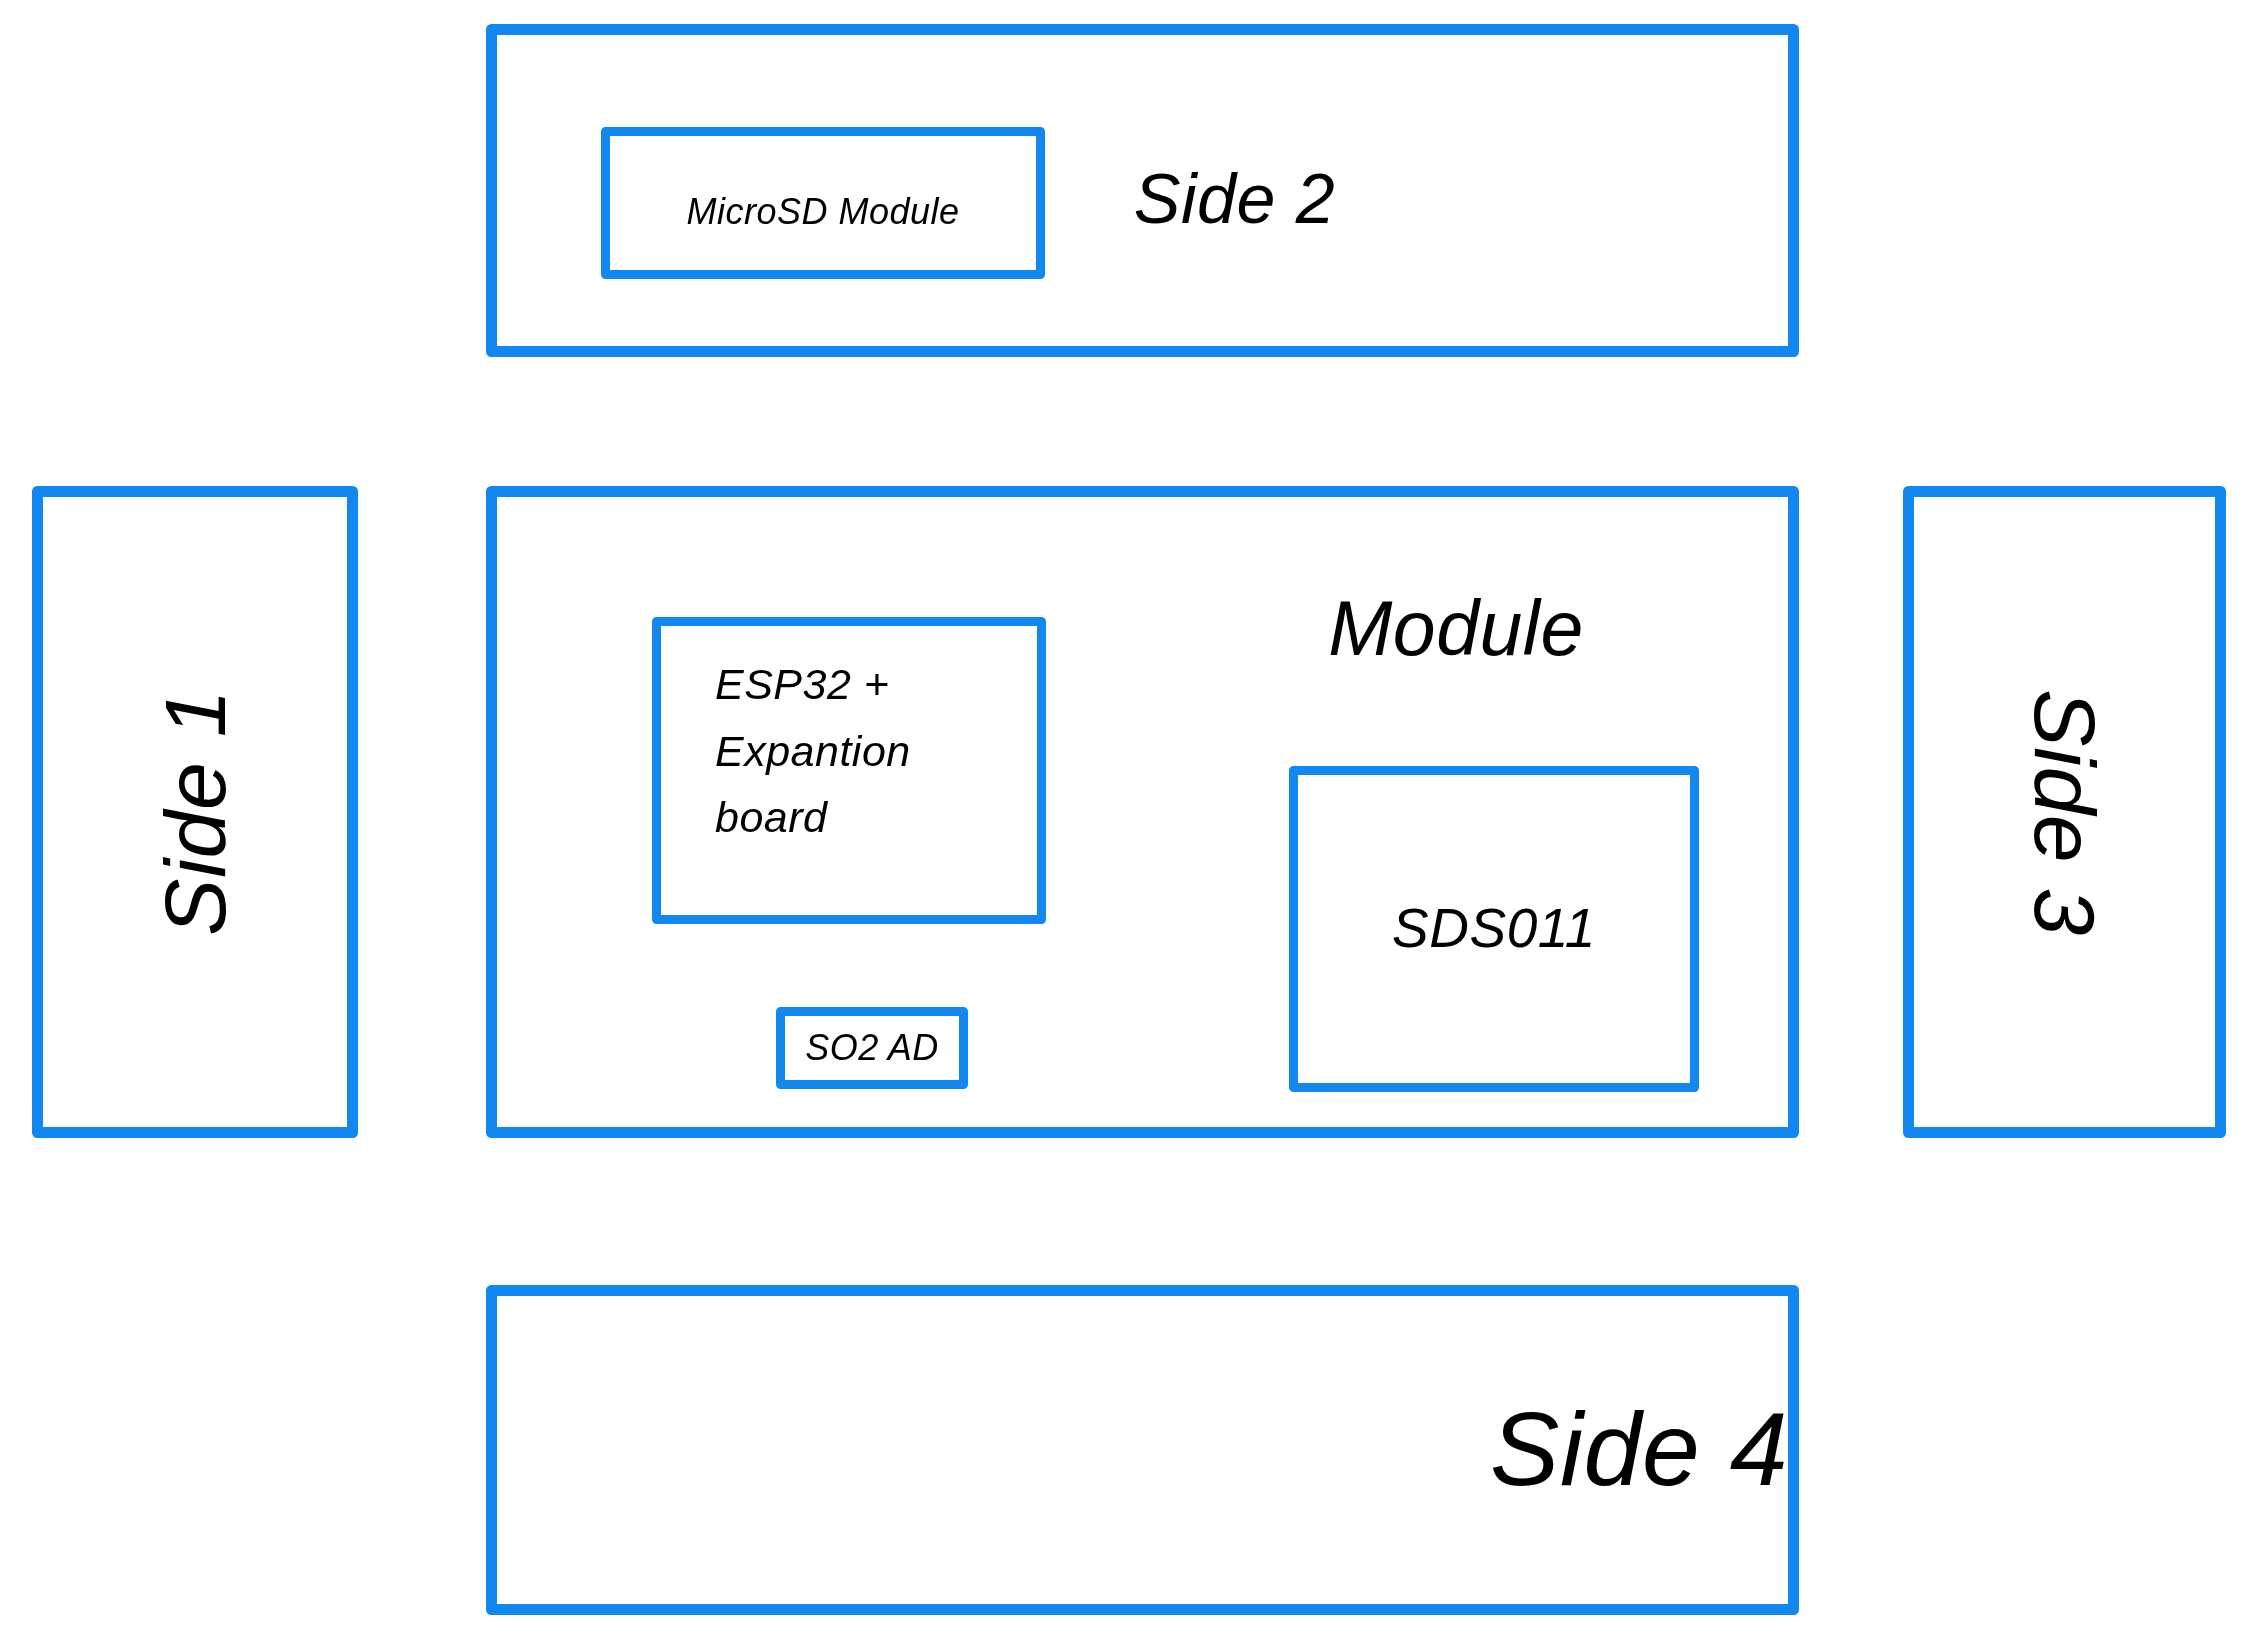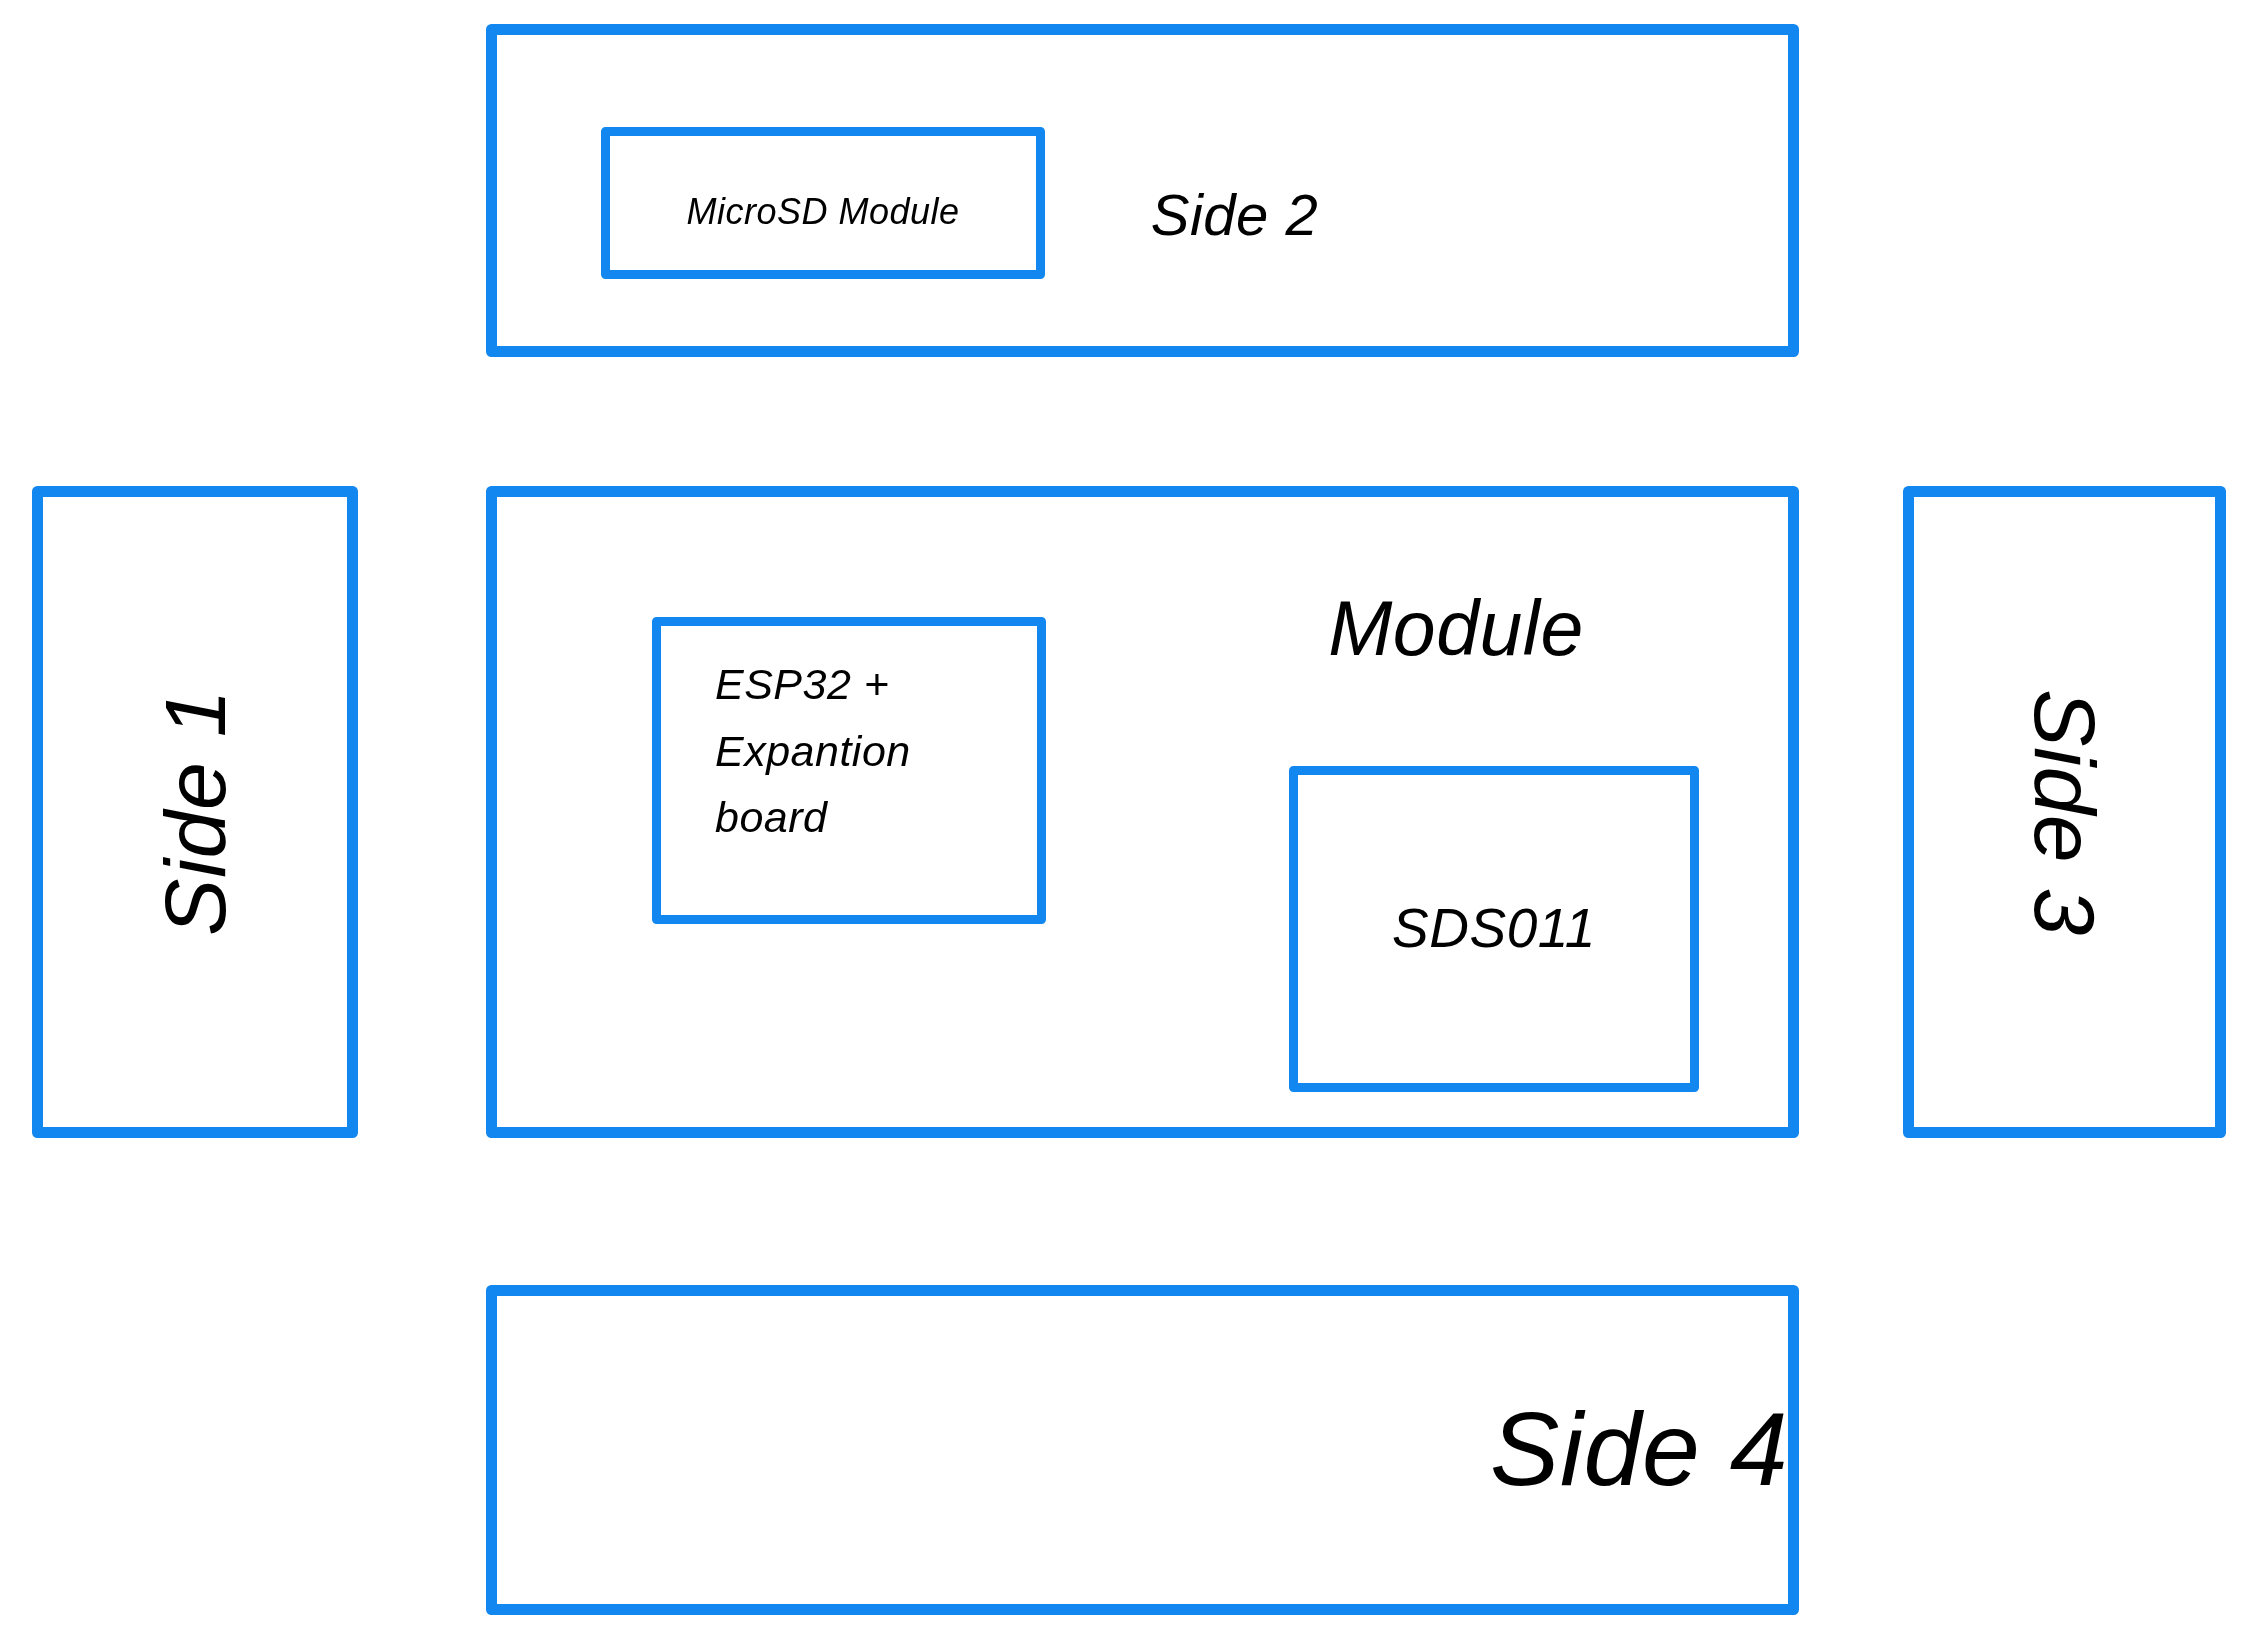--- a/index.html
+++ b/index.html
@@ -37,22 +37,22 @@
     line-height:1.15;
     letter-spacing:0.5px;
   }
   .center-flex{display:flex;align-items:center;justify-content:center;}
 
   
   .side2{left:486px;top:24.4px;width:1313px;height:333px;}
   .microsd{left:104px;top:92px;width:444px;height:152px;}
   .microsd .lbl{font-size:36px;margin-top:17px;}
   .side2-label{
-    position:absolute;left:579px;top:116px;width:317px;height:127px;
-    font-size:58px;
+    position:absolute;left:579px;top:100px;width:317px;height:127px;
+    font-size:70px;
   }
   .sim{left:881px;top:43px;width:227px;height:228px;}
   .sim .lbl{font-size:33px;}
 
   
   .side1{left:32px;top:486px;width:326px;height:652px;}
   .side1 .rot{transform:rotate(-90deg);font-size:86px;white-space:nowrap;}
 
   
   .bottomp{left:486px;top:486px;width:1313px;height:652px;}
@@ -95,20 +95,23 @@
 
   <section class="panel bottomp">
     <div class="bottom-label center-flex">
       <span class="lbl">Module</span>
     </div>
     <div class="component esp32">
       <span class="lbl">ESP32 +
 Expantion
 board</span>
     </div>
+    <div class="component so2ad">
+      <span class="lbl">SO2 AD</span>
+    </div>
     <div class="component sds011">
       <span class="lbl">SDS011</span>
     </div>
   </section>
 
   <section class="panel side3 center-flex">
     <span class="lbl rot">Side 3</span>
   </section>
 
   <section class="panel side4 center-flex">

